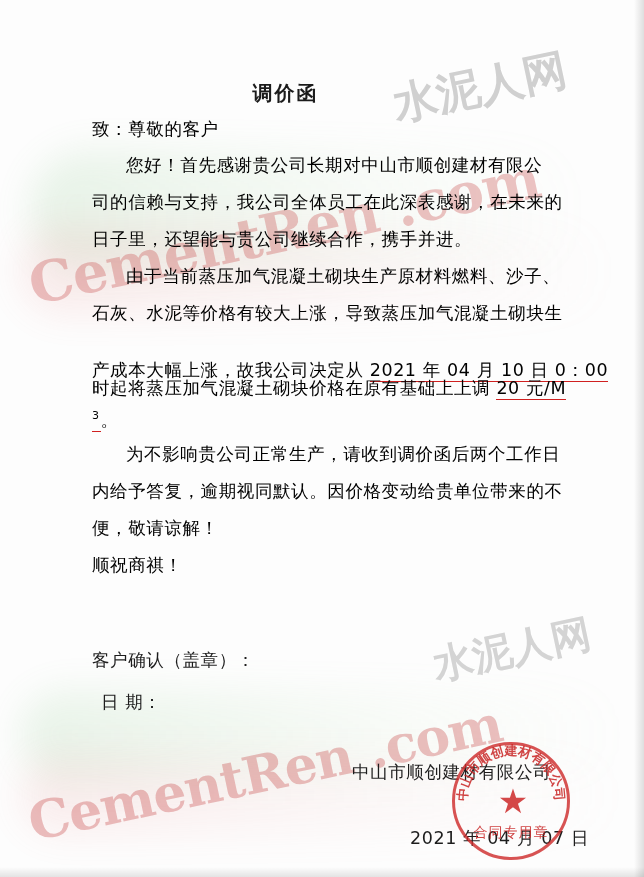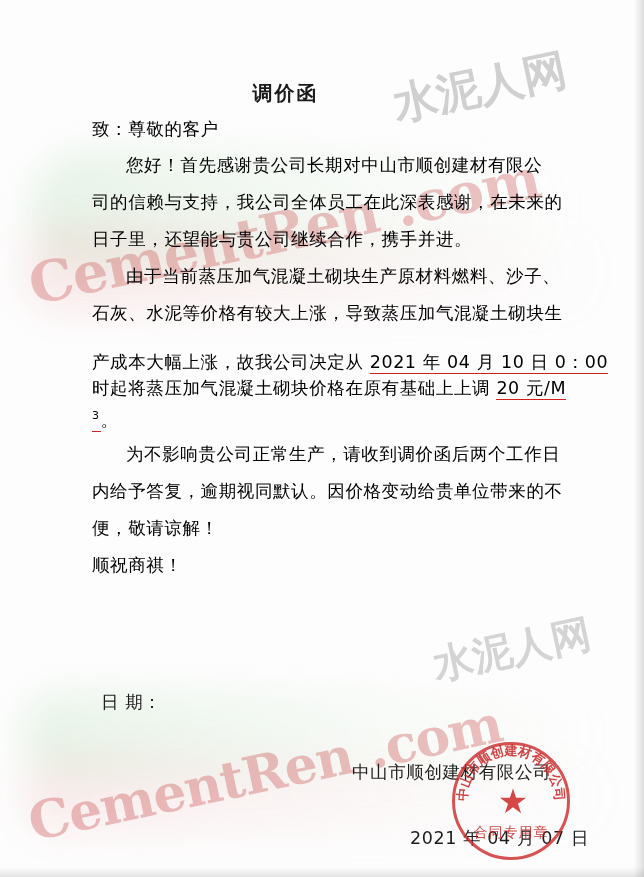--- a/index.html
+++ b/index.html
@@ -222,38 +222,39 @@
 
     <div class="line" style="top:119px;">致：尊敬的客户</div>
 
     <div class="line indent" style="top:155px;">您好！首先感谢贵公司长期对中山市顺创建材有限公</div>
     <div class="line" style="top:192px;">司的信赖与支持，我公司全体员工在此深表感谢，在未来的</div>
     <div class="line indent" style="top:266px;">由于当前蒸压加气混凝土砌块生产原材料燃料、沙子、</div>
 
     <div class="line" style="top:229px;">日子里，还望能与贵公司继续合作，携手并进。</div>
     <div class="line" style="top:303px;">石灰、水泥等价格有较大上涨，导致蒸压加气混凝土砌块生</div>
 
-    <div class="line" style="top:352px;">
+    <div class="line" style="top:360px;">
       <span>产成本大幅上涨，故我公司决定从 </span><span class="underlined">2021 年 04 月 10 日 0：00</span>
     </div>
 
     <div class="line" style="top:378px;">
       <span>时起将蒸压加气混凝土砌块价格在原有基础上上调 </span><span class="underlined">20 元/M</span>
     </div>
 
     <div class="line" style="top:406px;">
       <span class="sup-underline"><sup>3</sup></span><span>。</span>
     </div>
 
     <div class="line indent" style="top:444px;">为不影响贵公司正常生产，请收到调价函后两个工作日</div>
     <div class="line" style="top:481px;">内给予答复，逾期视同默认。因价格变动给贵单位带来的不</div>
     <div class="line" style="top:518px;">便，敬请谅解！</div>
 
     <div class="line" style="top:555px;">顺祝商祺！</div>
 
+    <div class="sig-line" style="left:92px; top:648px;">客户确认（盖章）：</div>
     <div class="sig-line" style="left:92px; top:690px;margin-left:9px;">日    期：</div>
 
     <div class="sig-line" style="left:352px; top:760px;">中山市顺创建材有限公司</div>
     <div class="sig-line" style="left:410px; top:797px;margin-top:29px;">2021 年 04 月 07 日</div>
 
   </div>
 
   <div class="stamp">
     <div class="stamp-ring"></div>
     <svg class="stamp-arc" viewBox="0 0 118 118">

